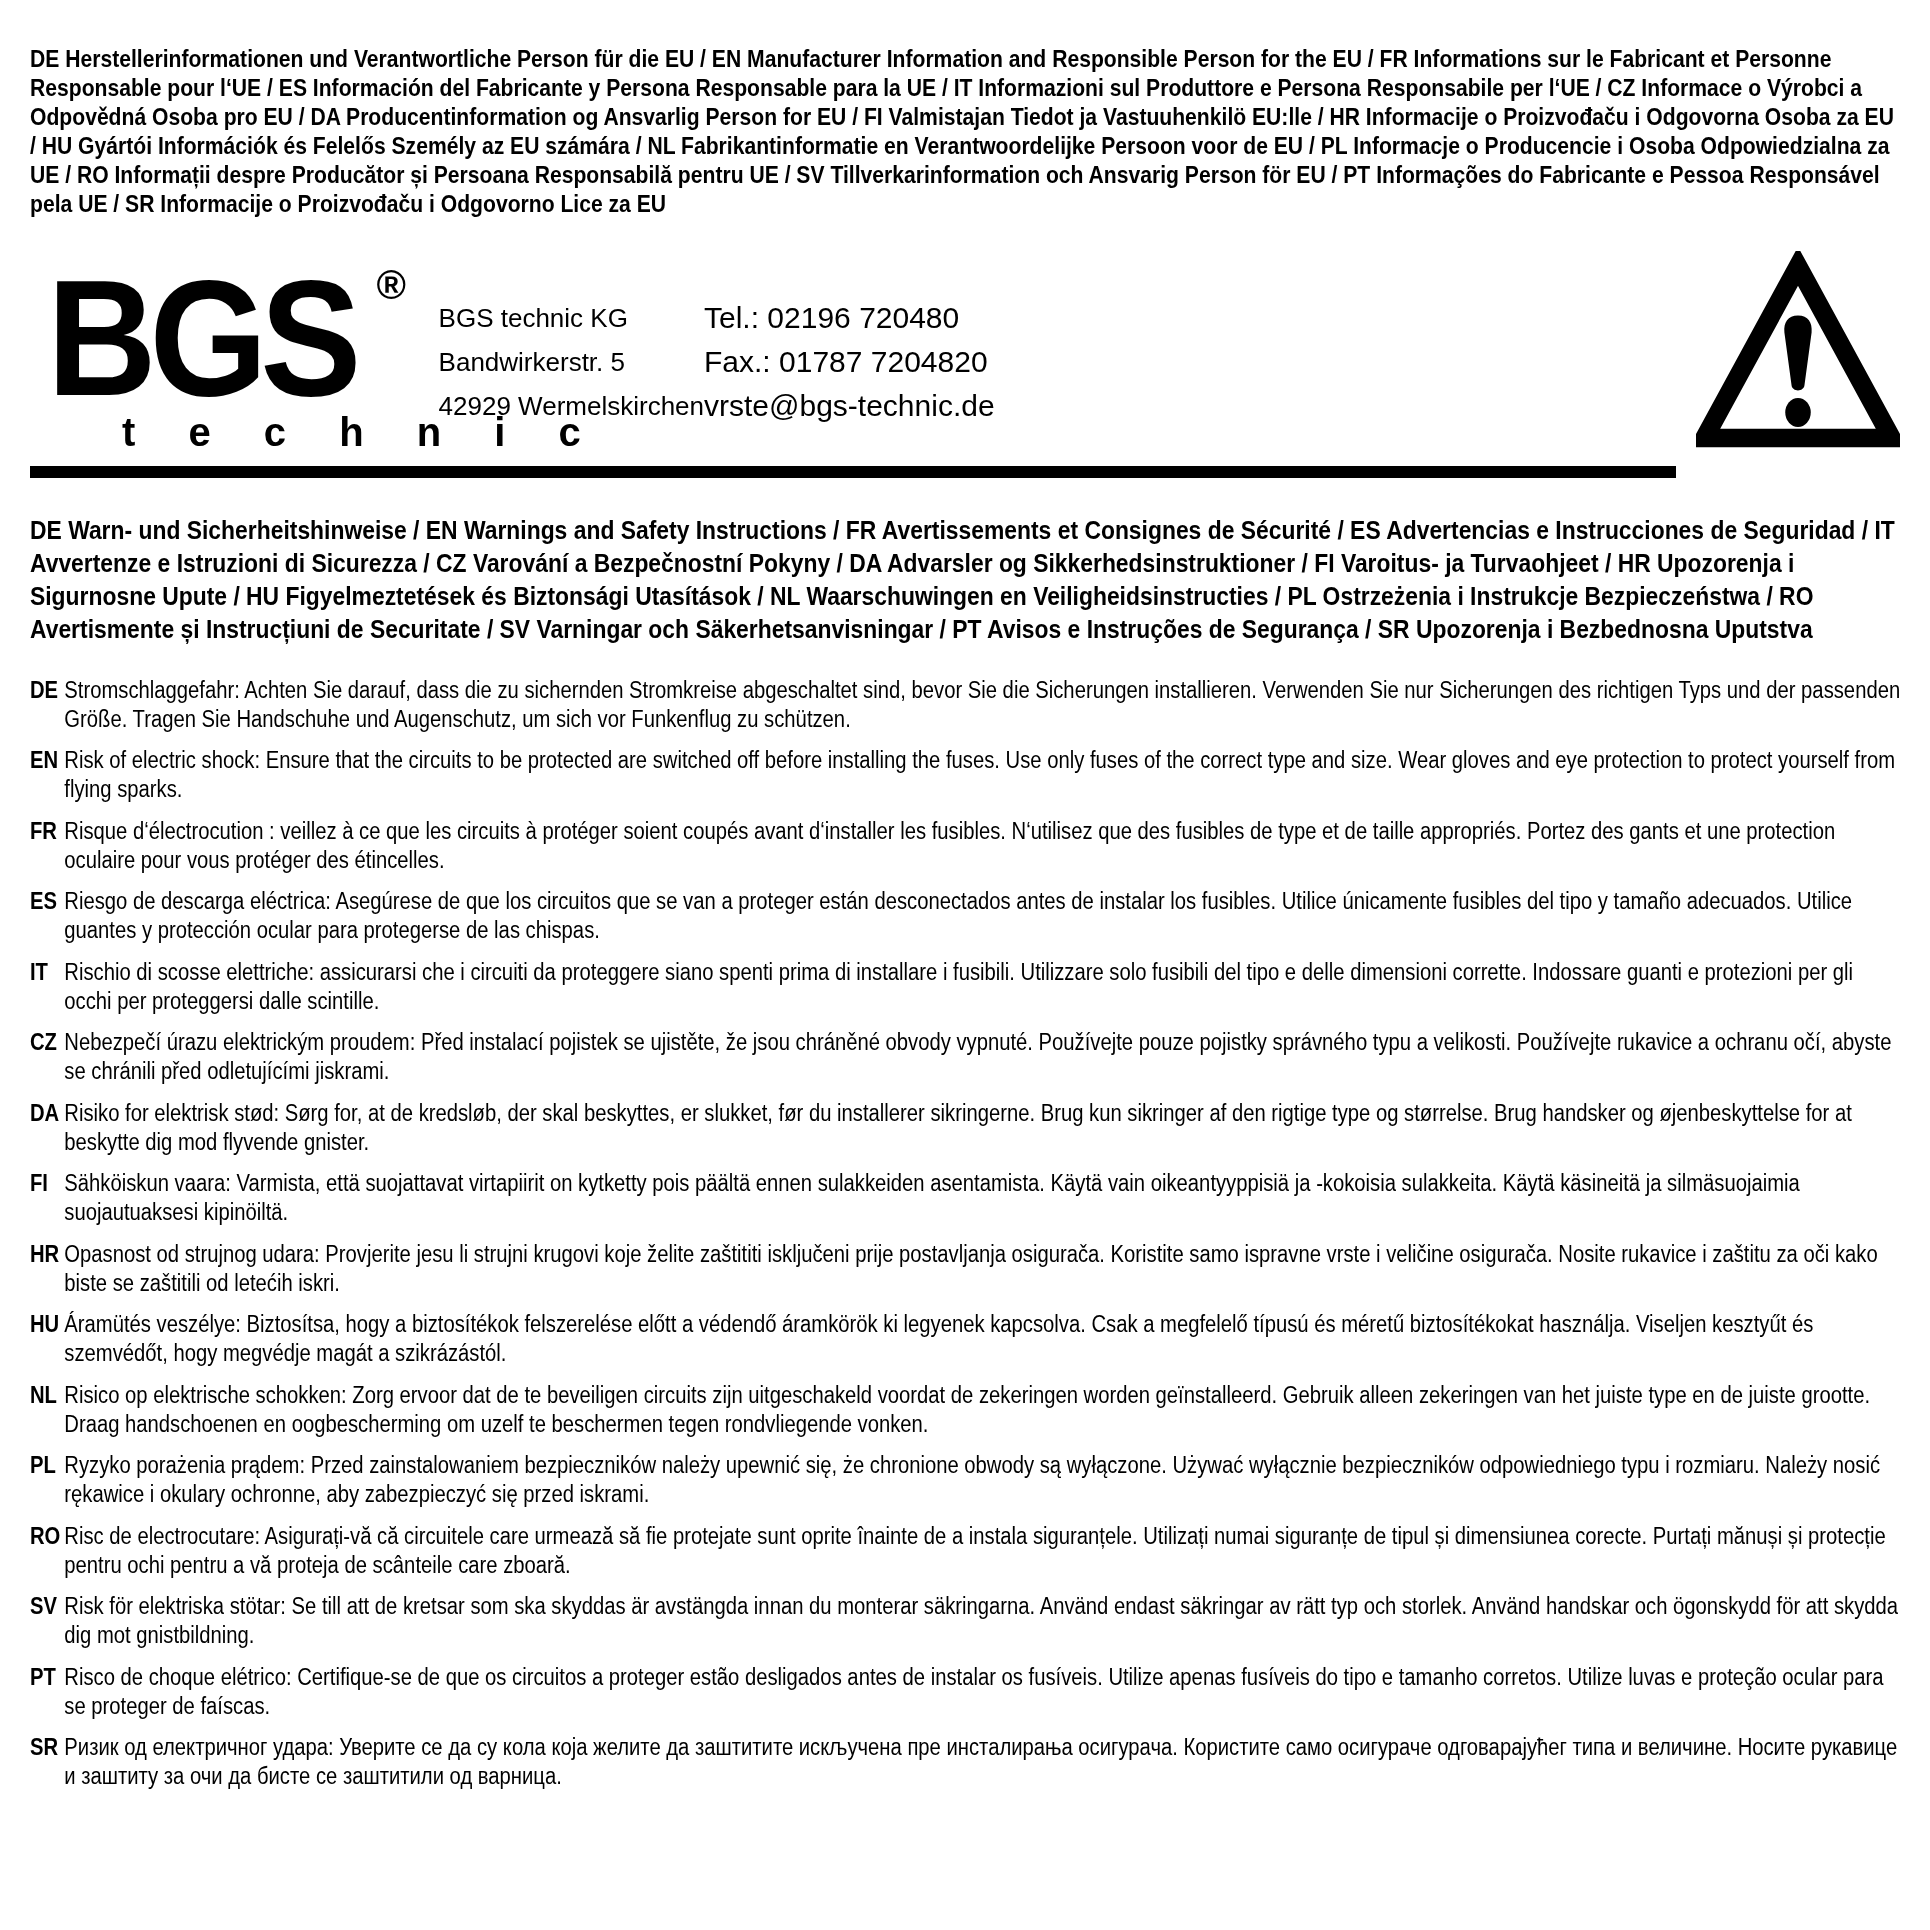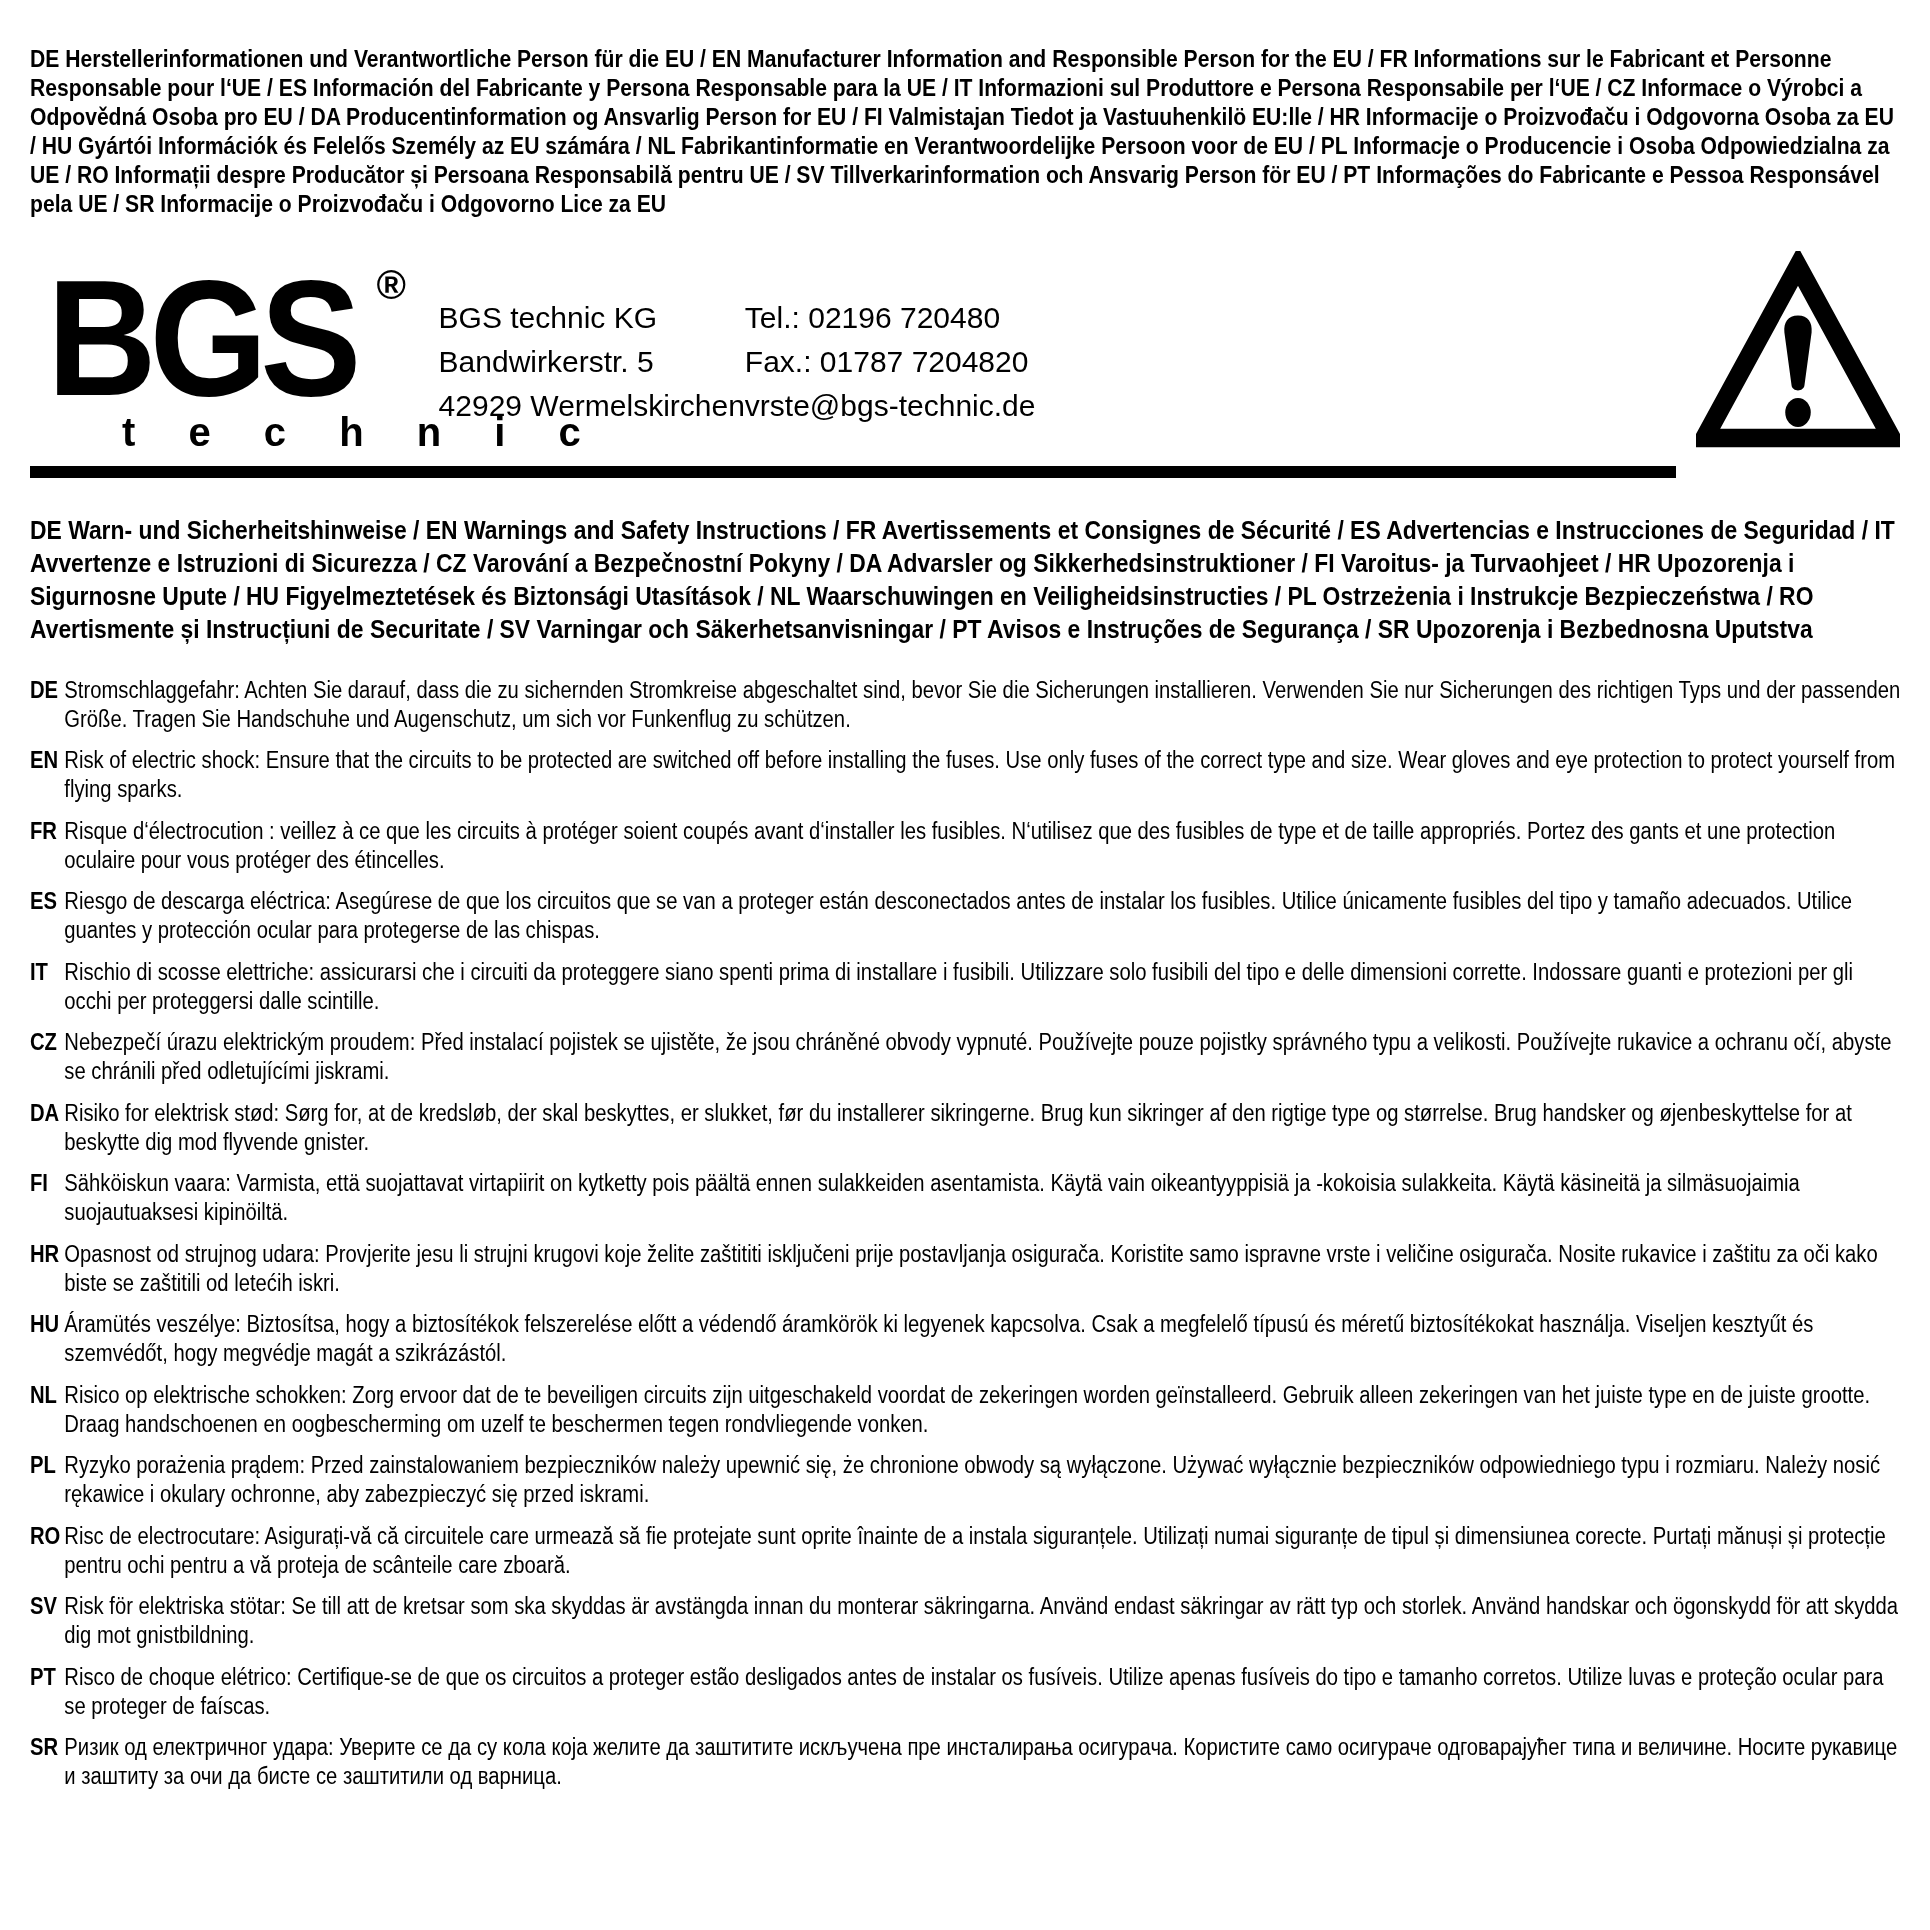--- a/index.html
+++ b/index.html
@@ -66,21 +66,21 @@
     font-size: 40px;
     font-weight: bold;
     letter-spacing: 21px;
     margin-top: -4.7px;
     padding-left: 92px;
     white-space: nowrap;
   }
   .addr-col {
     margin-left: 15.6px;
     margin-top: 33px;
-    font-size: 30px;
+    font-size: 26px;
     line-height: 44px;
     flex: 0 0 auto;
   }
   .contact-col {
     margin-top: 33px;
     font-size: 30px;
     line-height: 44px;
     flex: 0 0 auto;
   }
   .website {

